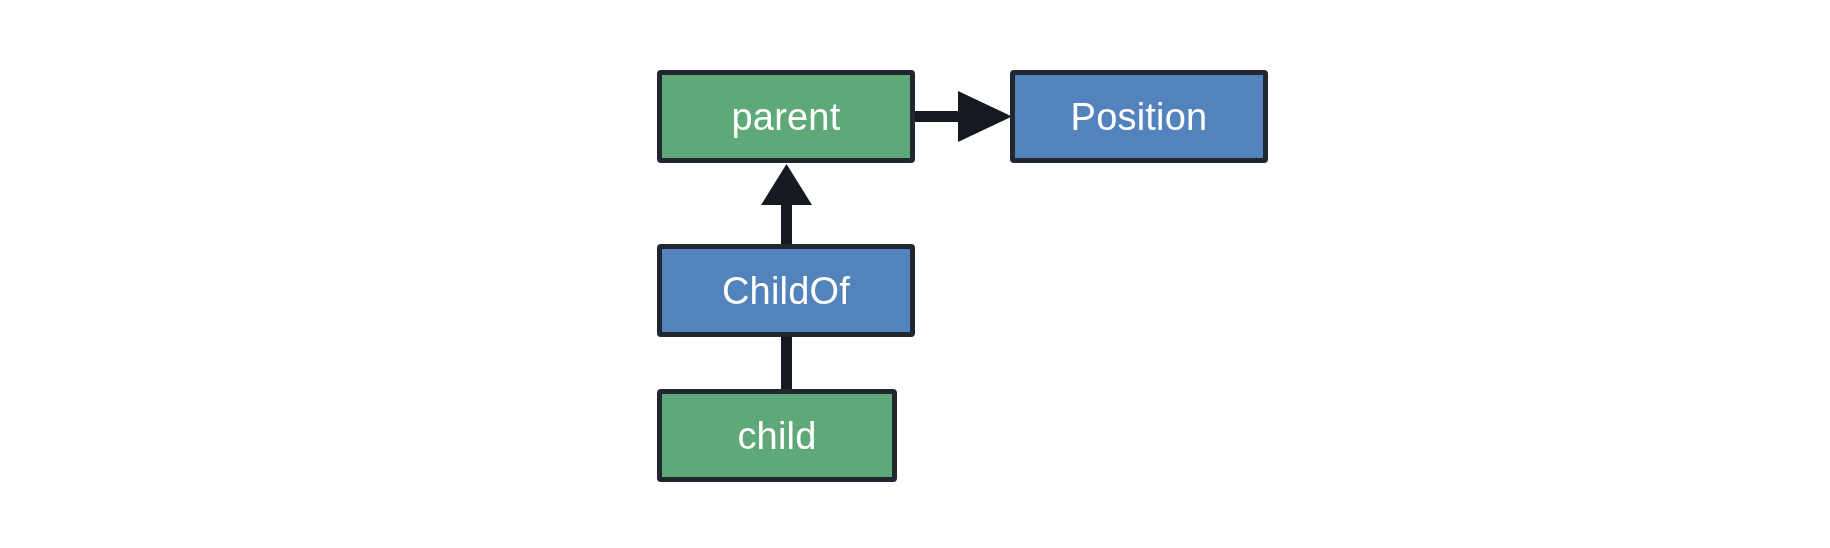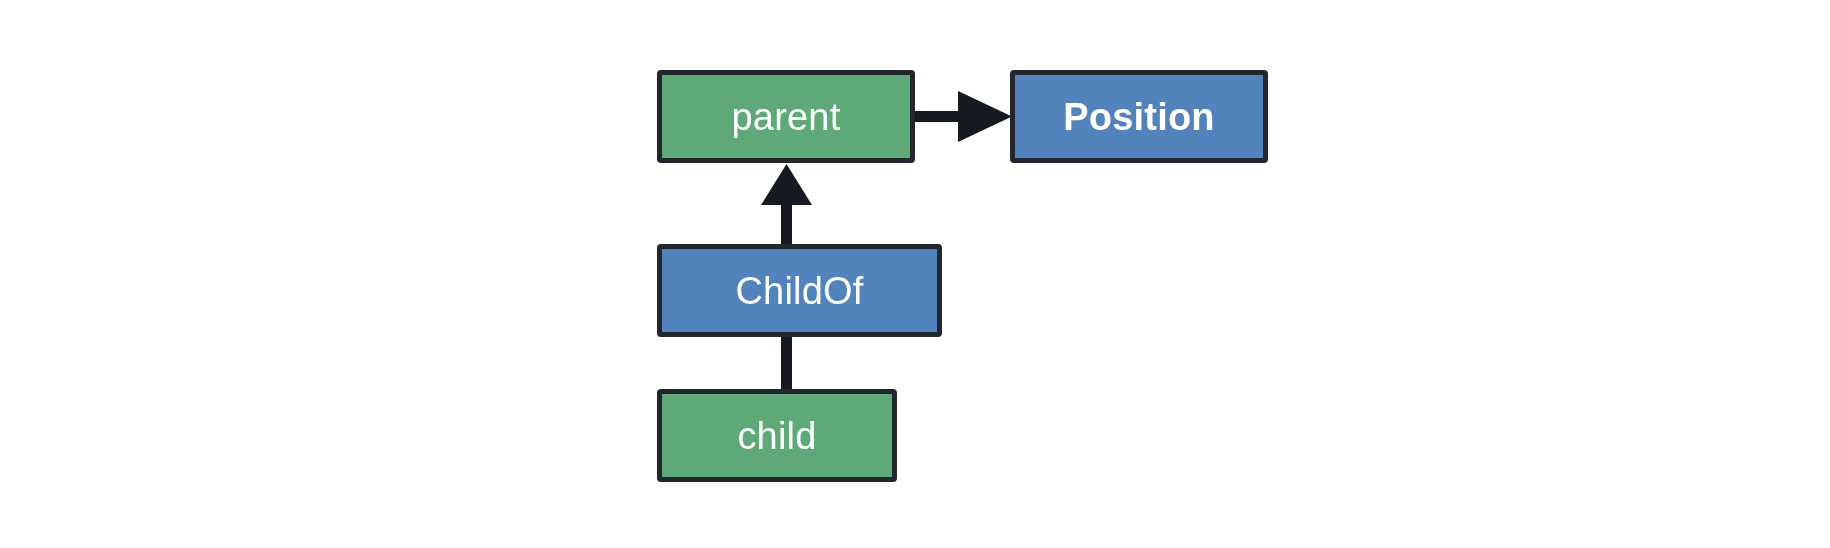--- a/index.html
+++ b/index.html
@@ -35,24 +35,24 @@
     white-space: nowrap;
     user-select: none;
   }
   .node-entity   { background: #5fa978; }
   .node-component{ background: #5383bc; }
 
   .node-parent {
     left: 657px;  top: 70px;  width: 258px; height: 93px;
   }
   .node-position {
-    left: 1010px; top: 70px;  width: 258px; height: 93px; font-weight: bold;
+    left: 1010px; top: 70px;  width: 258px; height: 93px;
   }
   .node-childof {
-    left: 657px;  top: 244px; width: 285px; height: 93px;
+    left: 657px;  top: 244px; width: 258px; height: 93px;
   }
   .node-child {
     left: 657px;  top: 389px; width: 240px; height: 93px;
   }
 
   .edge-svg {
     position: absolute;
     left: 0;
     top: 0;
     width: 1830px;

